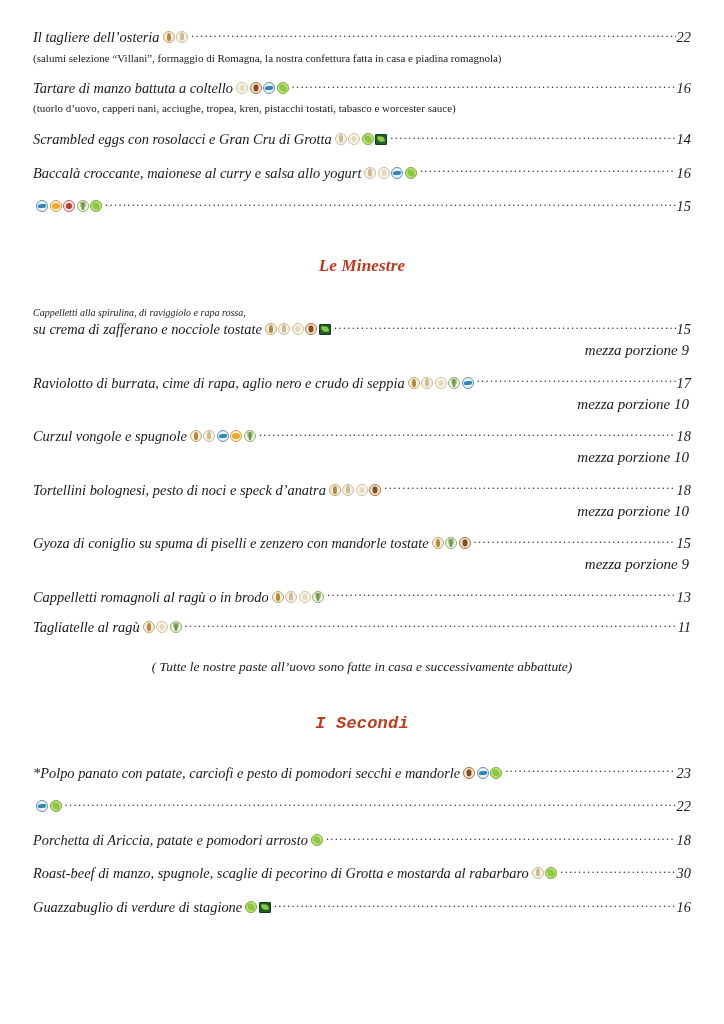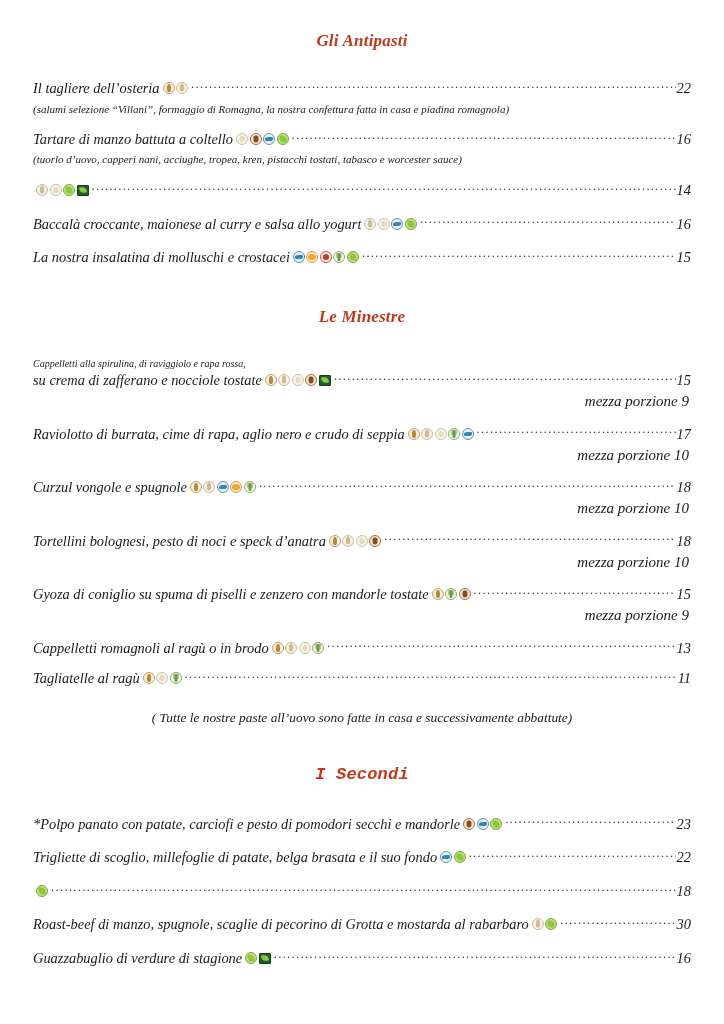--- a/index.html
+++ b/index.html
@@ -97,21 +97,20 @@
   }
 
   
   .dish-title-top {
     font-style: italic;
     font-size: 10px;
     line-height: 1.33;
   }
 
   .dish-desc {
-    font-style: italic;
     font-size: 11px;
     line-height: 1.3;
     margin-top: 3px;
     color: #1a1a1a;
   }
 
   .half-portion {
     text-align: right;
     font-style: italic;
     font-size: 15px;
@@ -224,21 +223,20 @@
     border-radius: 0 70% 0 70%;
     transform: translate(-50%, -50%) rotate(-12deg);
   }
 </style>
 </head>
 <body>
 
 <div class="page">
 
   <section id="sec-antipasti">
-    <h2 class="section-heading">Gli Antipasti</h2>
     <div class="section-body">
         <div class="dish">
           <div class="dish-line">
             <span class="dish-name">Il tagliere dell’osteria</span>
             <span class="dish-icons">
               <span class="ic ic-gluten"></span>
               <span class="ic ic-milk"></span>
             </span>
             <span class="leader"></span>
             <span class="dish-price">22</span>
@@ -254,20 +252,21 @@
               <span class="ic ic-fish"></span>
               <span class="ic ic-veg"></span>
             </span>
             <span class="leader"></span>
             <span class="dish-price">16</span>
           </div>
           <div class="dish-desc">(tuorlo d’uovo, capperi nani, acciughe, tropea, kren, pistacchi tostati, tabasco e worcester sauce)</div>
         </div>
         <div class="dish">
           <div class="dish-line">
+            <span class="dish-name">Scrambled eggs con rosolacci e Gran Cru di Grotta</span>
             <span class="dish-icons">
               <span class="ic ic-milk"></span>
               <span class="ic ic-egg"></span>
               <span class="ic ic-veg"></span>
               <span class="ic ic-vegan"></span>
             </span>
             <span class="leader"></span>
             <span class="dish-price">14</span>
           </div>
         </div>
@@ -279,21 +278,20 @@
               <span class="ic ic-egg"></span>
               <span class="ic ic-fish"></span>
               <span class="ic ic-veg"></span>
             </span>
             <span class="leader"></span>
             <span class="dish-price">16</span>
           </div>
         </div>
         <div class="dish">
           <div class="dish-line">
-            <span class="dish-name">La nostra insalatina di molluschi e crostacei</span>
             <span class="dish-icons">
               <span class="ic ic-fish"></span>
               <span class="ic ic-mollusk"></span>
               <span class="ic ic-crust"></span>
               <span class="ic ic-celery"></span>
               <span class="ic ic-veg"></span>
             </span>
             <span class="leader"></span>
             <span class="dish-price">15</span>
           </div>
@@ -416,31 +414,31 @@
               <span class="ic ic-nut"></span>
               <span class="ic ic-fish"></span>
               <span class="ic ic-veg"></span>
             </span>
             <span class="leader"></span>
             <span class="dish-price">23</span>
           </div>
         </div>
         <div class="dish">
           <div class="dish-line">
-            <span class="dish-name">Trigliette di scoglio, millefoglie di patate, belga brasata e il suo fondo</span>
             <span class="dish-icons">
               <span class="ic ic-fish"></span>
               <span class="ic ic-veg"></span>
             </span>
             <span class="leader"></span>
             <span class="dish-price">22</span>
           </div>
         </div>
         <div class="dish">
           <div class="dish-line">
+            <span class="dish-name">Porchetta di Ariccia, patate e pomodori arrosto</span>
             <span class="dish-icons">
               <span class="ic ic-veg"></span>
             </span>
             <span class="leader"></span>
             <span class="dish-price">18</span>
           </div>
         </div>
         <div class="dish">
           <div class="dish-line">
             <span class="dish-name">Roast-beef di manzo, spugnole, scaglie di pecorino di Grotta e mostarda al rabarbaro</span>

